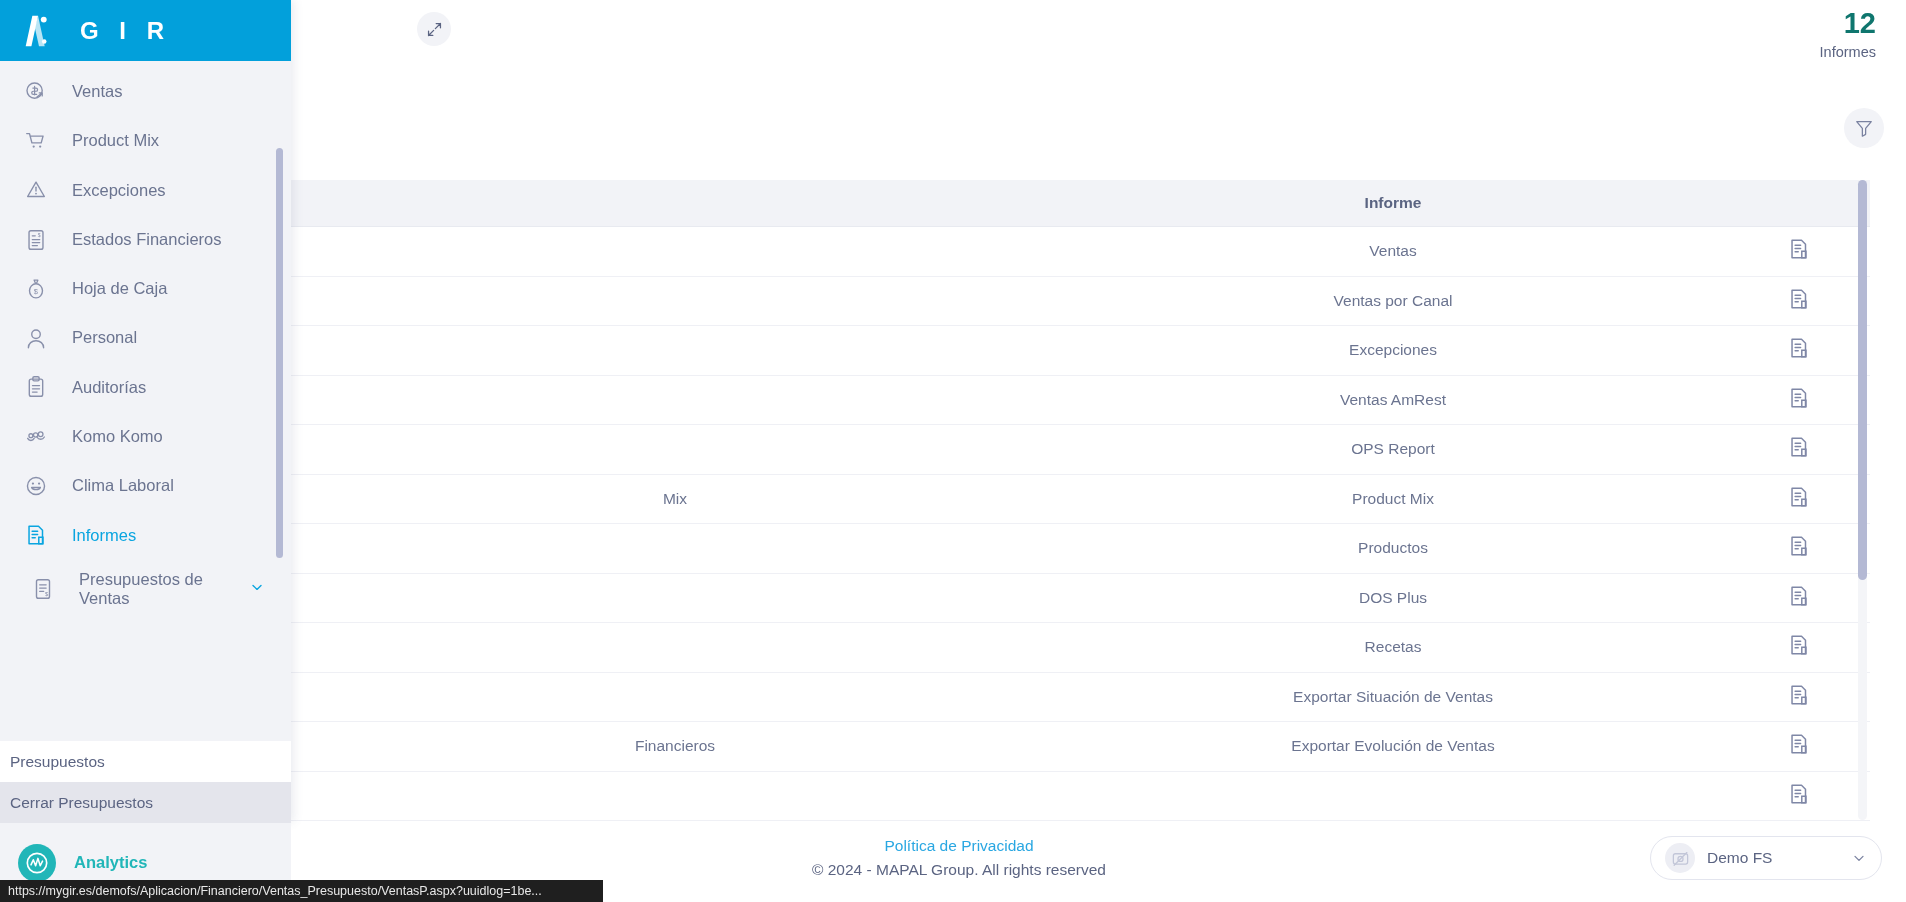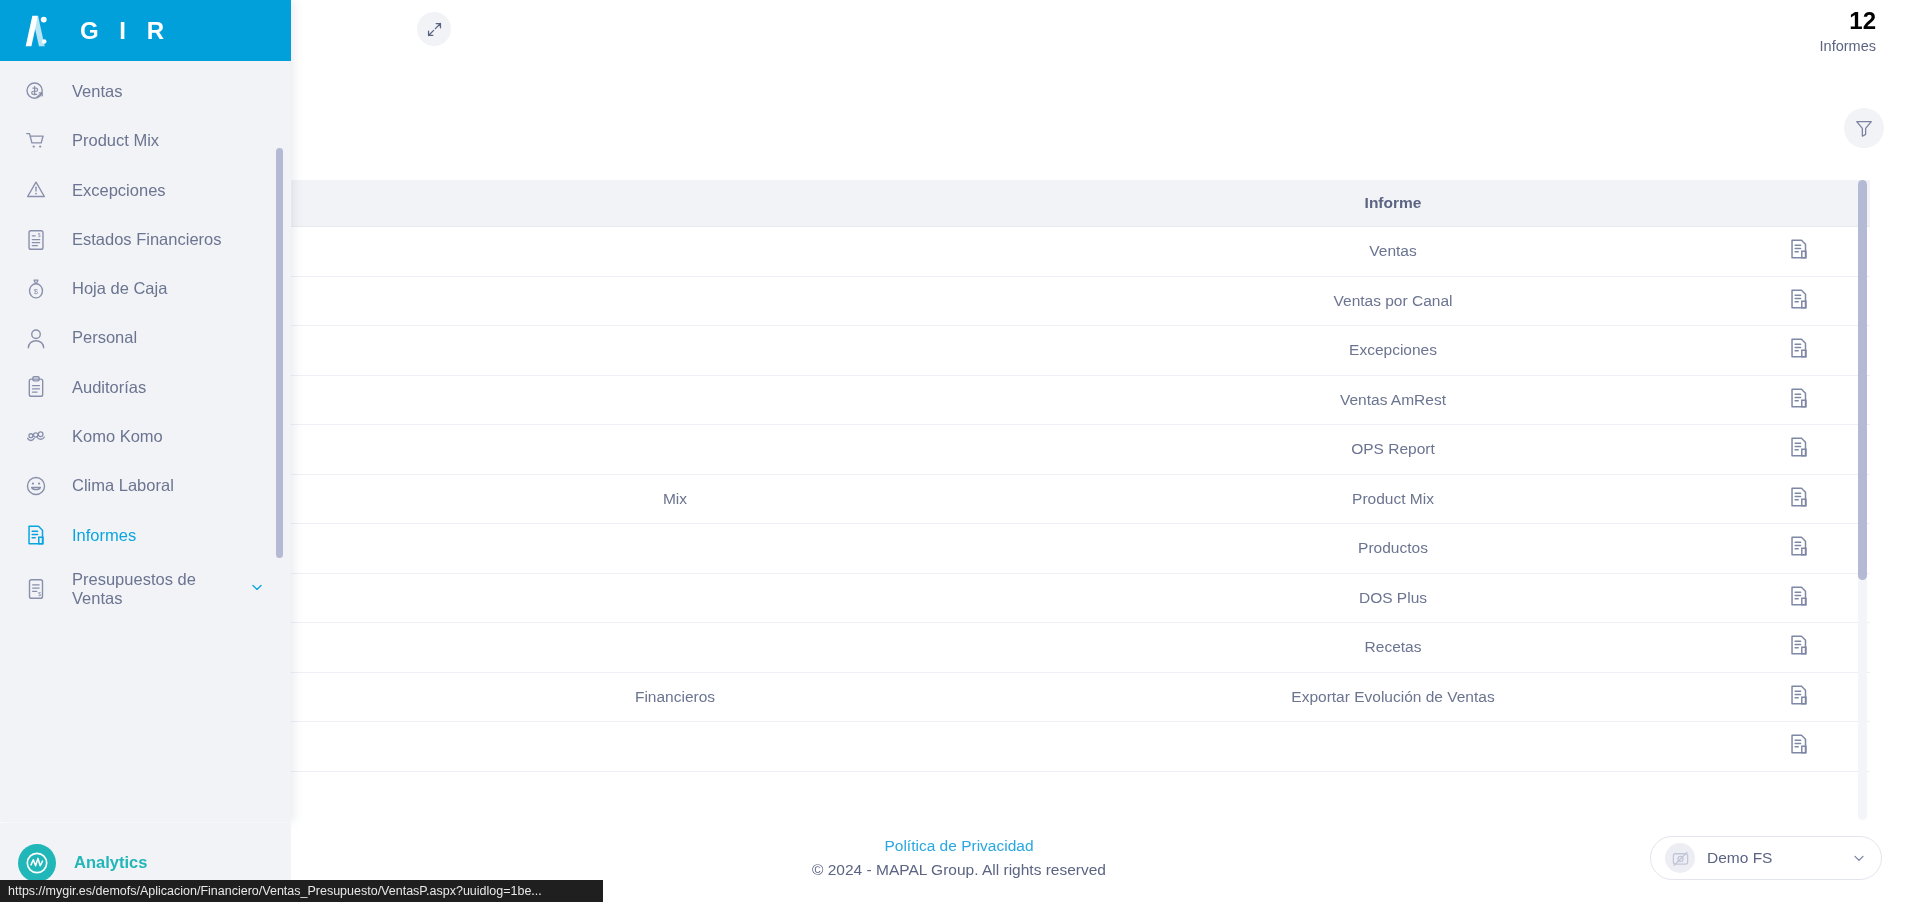--- a/index.html
+++ b/index.html
@@ -28,21 +28,21 @@
   .expand-btn {
     position: absolute; left: 417px; top: 12px;
     width: 34px; height: 34px; border-radius: 50%;
     background: #f2f3f7;
     display: flex; align-items: center; justify-content: center;
     cursor: pointer;
   }
   .count-box {
     position: absolute; right: 30px; top: 8px; text-align: right;
   }
-  .count-num { font-size: 24px; font-weight: bold; color: #000000; line-height: 1.1; }
+  .count-num { font-size: 29px; font-weight: bold; color: #0f766e; line-height: 1.1; }
   .count-lbl { font-size: 14.5px; color: #5b6482; margin-top: 4px; }
 
   .filter-btn {
     position: absolute; right: 22px; top: 108px;
     width: 40px; height: 40px; border-radius: 50%;
     background: #f2f3f7;
     display: flex; align-items: center; justify-content: center;
     cursor: pointer;
   }
 
@@ -125,21 +125,21 @@
   .sb-brand-text {
     color: #fff; font-size: 24px; font-weight: bold; letter-spacing: 7px; text-align: center;
   }
   .sb-nav {
     position: relative; height: 561px; overflow: hidden; padding-top: 6px;
   }
   .sb-item {
     display: flex; align-items: center; height: 49.3px;
     padding-left: 22px; gap: 22px; cursor: pointer;
   }
-  .sb-item.tall { height: 58px; }
+  .sb-item.tall { height: 58px; margin-left: 7px; }
   .sb-icon { width: 28px; height: 28px; flex: 0 0 auto; display:flex; align-items:center; justify-content:center; }
   .sb-label { font-size: 16.5px; color: #6b7490; line-height: 1.18; }
   .sb-item.active .sb-label { color: #0aa5e0; }
   .sb-chevron { margin-left: auto; margin-right: 26px; }
 
   .sb-scroll {
     position: absolute; left: 276px; top: 148px;
     width: 7px; height: 410px;
     background: #b4b9d4; border-radius: 4px; cursor: pointer;
   }
@@ -294,20 +294,31 @@
               <span class="row-report-icon"><svg width="26" height="26" viewBox="0 0 28 28">
                   <path d="M6.5 4.5h10.2l4.3 4.3v14.7H6.5z" fill="none" stroke="#7f87a6" stroke-width="1.6" stroke-linejoin="round"></path>
                   <path d="M9.8 10h6M9.8 13.5h6M9.8 17h3.4" stroke="#7f87a6" stroke-width="1.5" stroke-linecap="round"></path>
                   <path d="M17 16.5h4.5v6.9H17z" fill="none" stroke="#7f87a6" stroke-width="1.6"></path>
                 </svg></span>
             </div>
           </div>
           <div class="trow">
             <div class="td-app"></div>
             <div class="td-informe">Recetas</div>
+            <div class="td-icon">
+              <span class="row-report-icon"><svg width="26" height="26" viewBox="0 0 28 28">
+                  <path d="M6.5 4.5h10.2l4.3 4.3v14.7H6.5z" fill="none" stroke="#7f87a6" stroke-width="1.6" stroke-linejoin="round"></path>
+                  <path d="M9.8 10h6M9.8 13.5h6M9.8 17h3.4" stroke="#7f87a6" stroke-width="1.5" stroke-linecap="round"></path>
+                  <path d="M17 16.5h4.5v6.9H17z" fill="none" stroke="#7f87a6" stroke-width="1.6"></path>
+                </svg></span>
+            </div>
+          </div>
+          <div class="trow">
+            <div class="td-app"></div>
+            <div class="td-informe">Exportar Situación de Ventas</div>
             <div class="td-icon">
               <span class="row-report-icon"><svg width="26" height="26" viewBox="0 0 28 28">
                   <path d="M6.5 4.5h10.2l4.3 4.3v14.7H6.5z" fill="none" stroke="#7f87a6" stroke-width="1.6" stroke-linejoin="round"></path>
                   <path d="M9.8 10h6M9.8 13.5h6M9.8 17h3.4" stroke="#7f87a6" stroke-width="1.5" stroke-linecap="round"></path>
                   <path d="M17 16.5h4.5v6.9H17z" fill="none" stroke="#7f87a6" stroke-width="1.6"></path>
                 </svg></span>
             </div>
           </div>
           <div class="trow">
             <div class="td-app">Financieros</div>
@@ -485,20 +496,24 @@
             </svg>
           </span>
           <span class="sb-label" style="max-width: 150px;">Presupuestos de Ventas</span>
           <span class="sb-chevron"><svg width="16" height="16" viewBox="0 0 20 20">
               <path d="M5 8l5 5 5-5" fill="none" stroke="#0aa5e0" stroke-width="1.7" stroke-linecap="round" stroke-linejoin="round"></path>
             </svg></span>
         </div>
       </div>
     <div class="sb-scroll"></div>
 
+    <div class="sb-sub" id="sb-sub">
+        <div class="sb-sub-item">Presupuestos</div>
+        <div class="sb-sub-item highlight">Cerrar Presupuestos</div>
+      </div>
 
     <div class="sb-analytics">
       <div class="analytics-badge">
         <svg width="24" height="24" viewBox="0 0 26 26">
           <circle cx="13" cy="13" r="10.5" fill="none" stroke="#ffffff" stroke-width="1.8"></circle>
           <path d="M6.5 15 L9 9.5 L11.5 16 L14 8 L16.5 16 L19 11" fill="none" stroke="#ffffff" stroke-width="1.7" stroke-linecap="round" stroke-linejoin="round"></path>
         </svg>
       </div>
       <div class="analytics-label">Analytics</div>
     </div>

